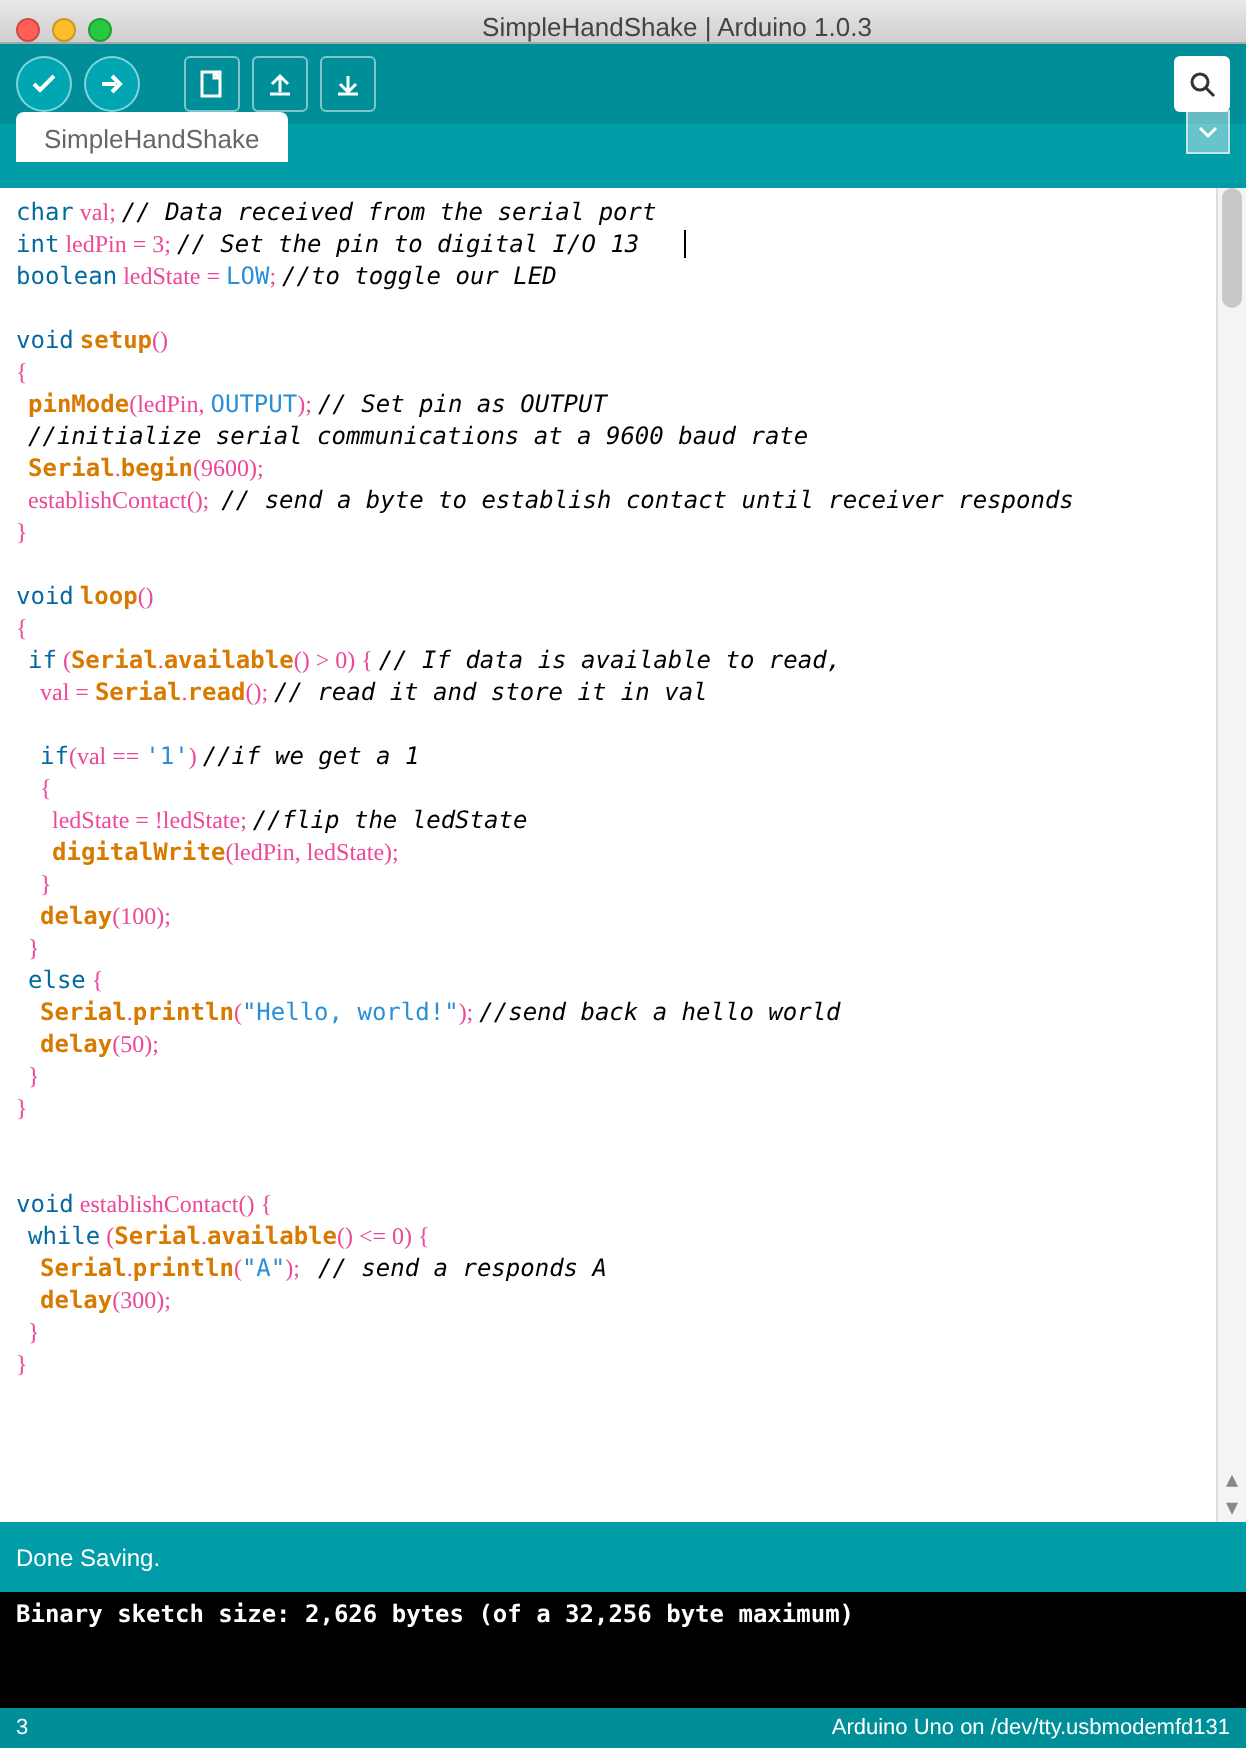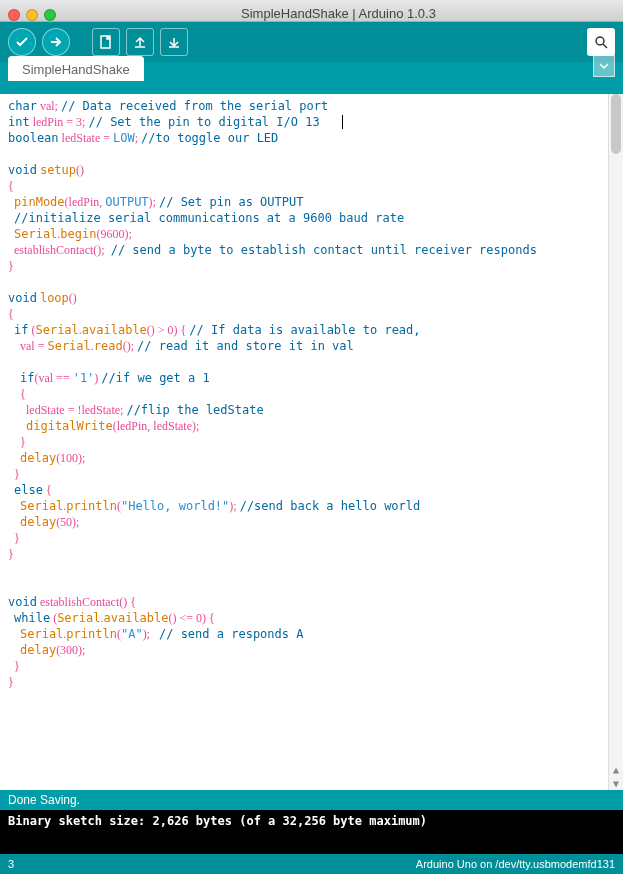--- a/index.html
+++ b/index.html
@@ -118,45 +118,45 @@
       position: absolute; left: 0; right: 0; height: 14px;
       display: flex; align-items: center; justify-content: center;
       color: #888; font-size: 10px;
     }
     .scroll-arrow.up { bottom: 14px; }
     .scroll-arrow.dn { bottom: 0; }
     
     .kw { color: #0369a1; }
     .str { color: #2a8fd6; }
     .const { color: #2a8fd6; text-align: right; }
-    .cmt { color: #0369a1; }
-    .fn { color: #d87a00; }
+    .cmt { color: #000000; font-style: italic; }
+    .fn { color: #d87a00; font-weight: bold; }
     .norm { color: #ec4899; font-family: Liberation Serif, serif; }
     .cursor {
       display: inline-block;
       width: 1px;
       height: 14px;
       background: #000;
       vertical-align: text-bottom;
       margin-left: 22px;
     }
     
     .status {
-      height: 20px;
+      height: 35px;
       background: #009da8;
       color: #fff;
       font-family: "Helvetica Neue", sans-serif;
       font-size: 12px;
       display: flex;
       align-items: center;
       padding: 0 8px;
     }
     
     .console {
-      height: 44px;
+      height: 58px;
       background: #000;
       color: #fff;
       font-family: Monaco, Consolas, monospace;
       font-size: 12px;
       padding: 4px 8px;
       font-weight: bold;
     }
     
     .footer {
       height: 20px;

